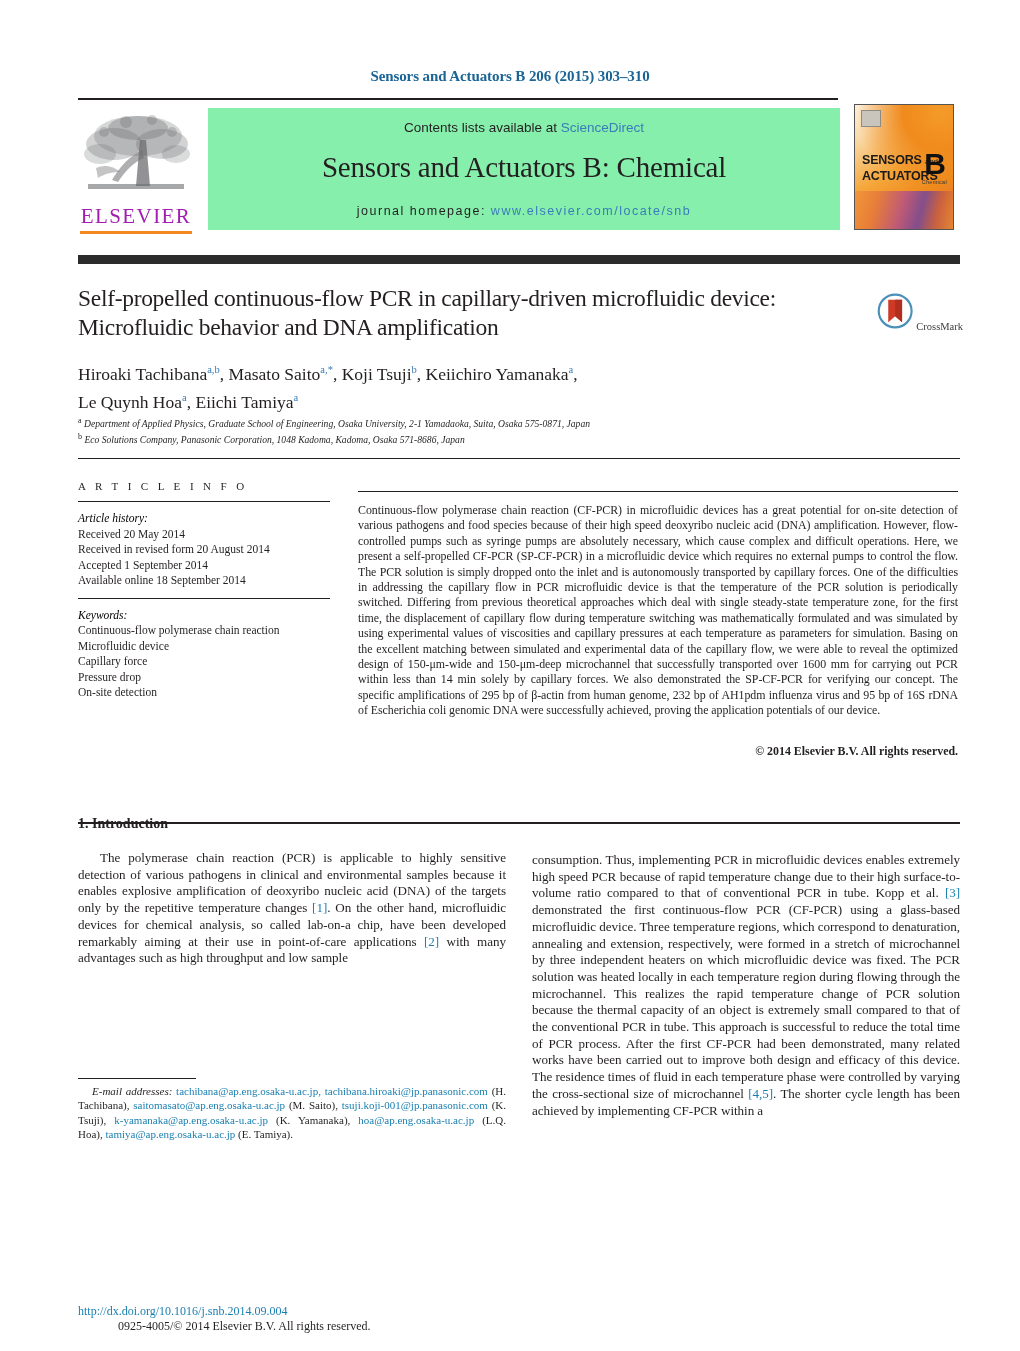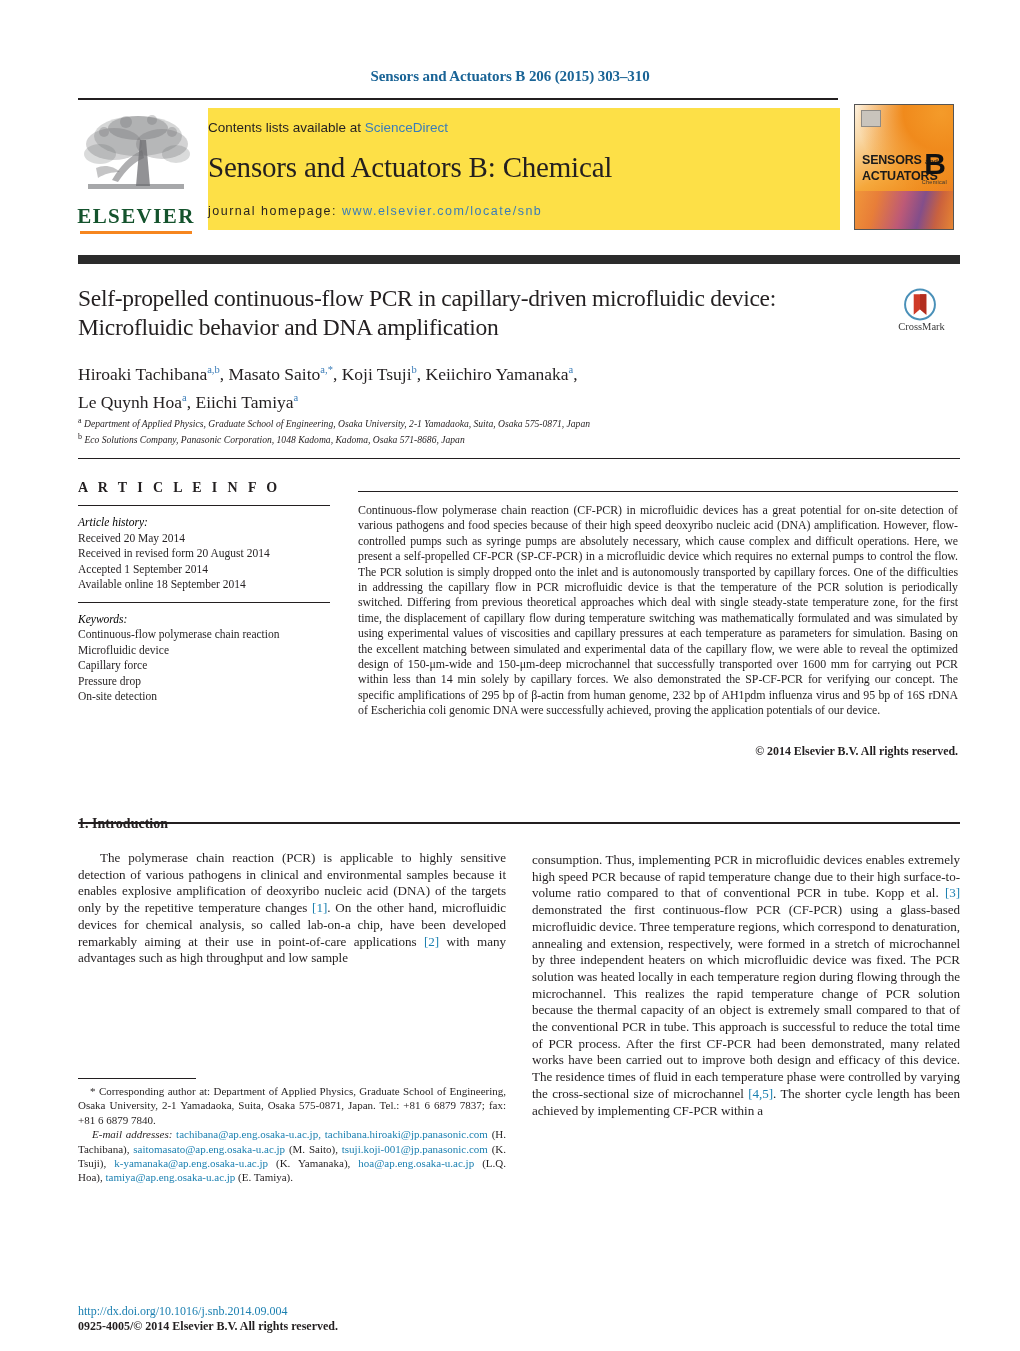--- a/index.html
+++ b/index.html
@@ -57,38 +57,38 @@
     display: flex;
     flex-direction: column;
     align-items: center;
     justify-content: flex-end;
   }
   .tree-svg { width: 112px; height: 92px; display:block; }
   .elsevier-word {
     font-family: "Liberation Serif", serif;
     font-size: 21px;
     letter-spacing: 1.4px;
-    color: #14532d;
-    font-weight: bold;
+    color: #a21caf;
+    font-weight: normal;
     margin-top: 2px;
   }
   .elsevier-underline {
     width: 112px;
     height: 3px;
     background: #f6861f;
     margin-top: 2px;
   }
 
   .journal-band {
     position: absolute;
     left: 130px; top: 4px;
     width: 632px;
     height: 122px;
-    background: #fde047;
-    text-align: left;
+    background: #86efac;
+    text-align: center;
   }
   .contents-line {
     font-family: "Liberation Sans", sans-serif;
     font-size: 13.5px;
     color: #231f20;
     padding-top: 12px;
   }
   .contents-line .sd { color: #3a7cb8; }
   .journal-title {
     font-family: "Liberation Serif", serif;
@@ -203,22 +203,21 @@
     line-height: 13.5px;
     color: #231f20;
   }
   .affil sup { font-style: normal; font-size: 8px; vertical-align: super; }
 
   .crossmark {
     position: absolute;
     left: 877px; top: 288px;
     width: 86px; height: 44px;
     display: flex;
-    align-items: center;
-    flex-direction: column;
+    align-items: flex-end;
   }
   .crossmark .cm-label {
     font-family: "Liberation Serif", serif;
     font-size: 10.5px;
     color: #3b3b3b;
     margin-left: 3px;
   }
 
   .rule-under-title {
     position: absolute;
@@ -234,22 +233,22 @@
     left: 78px; top: 480px;
     width: 252px;
   }
   .abs-col {
     position: absolute;
     left: 358px; top: 480px;
     width: 600px;
   }
   .sec-label {
     font-family: "Liberation Serif", serif;
-    font-weight: bold;
-    font-size: 14px;
+    font-weight: normal;
+    font-size: 11px;
     letter-spacing: 3.4px;
     color: #231f20;
   }
   .hr-thin {
     height: 1px;
     background: #231f20;
     margin: 9px 0 9px 0;
   }
   .hr-thin.abs { margin-top: 11px; margin-bottom: 11px; }
 
@@ -338,21 +337,21 @@
   .lnk { color: #1a7fb0; }
   .ital { font-style: italic; }
   .doi-block {
     position: absolute;
     left: 78px; top: 1304px;
     width: 428px;
     font-size: 12px;
     line-height: 15px;
   }
   .doi-block .doi { color: #1a7fb0; }
-  .doi-block .issn { font-weight: bold; color: #231f20; }
+  .doi-block .issn { font-weight: normal; color: #231f20; margin-left: 40px; }
 </style>
 </head>
 <body>
 
 <div class="page">
 
   <div class="running-head">Sensors and Actuators B 206 (2015) 303–310</div>
   <div class="rule-top"></div>
 
   <div class="masthead">
@@ -459,21 +458,20 @@
     <div class="sec-head">1.  Introduction</div>
     <div class="body-par"><span>The polymerase chain reaction (PCR) is applicable to highly sensitive detection of various pathogens in clinical and environmental samples because it enables explosive amplification of deoxyribo nucleic acid (DNA) of the targets only by the repetitive temperature changes </span><span class="ref">[1]</span><span>. On the other hand, microfluidic devices for chemical analysis, so called lab-on-a chip, have been developed remarkably aiming at their use in point-of-care applications </span><span class="ref">[2]</span><span> with many advantages such as high throughput and low sample</span></div>
   </div>
 
   <div class="col-right">
     <div class="body-par noind"><span>consumption. Thus, implementing PCR in microfluidic devices enables extremely high speed PCR because of rapid temperature change due to their high surface-to-volume ratio compared to that of conventional PCR in tube. Kopp et al. </span><span class="ref">[3]</span><span> demonstrated the first continuous-flow PCR (CF-PCR) using a glass-based microfluidic device. Three temperature regions, which correspond to denaturation, annealing and extension, respectively, were formed in a stretch of microchannel by three independent heaters on which microfluidic device was fixed. The PCR solution was heated locally in each temperature region during flowing through the microchannel. This realizes the rapid temperature change of PCR solution because the thermal capacity of an object is extremely small compared to that of the conventional PCR in tube. This approach is successful to reduce the total time of PCR process. After the first CF-PCR had been demonstrated, many related works have been carried out to improve both design and efficacy of this device. The residence times of fluid in each temperature phase were controlled by varying the cross-sectional size of microchannel </span><span class="ref">[4,5]</span><span>. The shorter cycle length has been achieved by implementing CF-PCR within a</span></div>
   </div>
 
   <div class="footnote-rule"></div>
   <div class="footnotes">
-    <div class="p1">* Corresponding author at: Department of Applied Physics, Graduate School of Engineering, Osaka University, 2-1 Yamadaoka, Suita, Osaka 575-0871, Japan. Tel.: +81 6 6879 7837; fax: +81 6 6879 7840.</div>
     <div class="p2">
       <span class="ital">E-mail addresses:</span>
       <span class="lnk">tachibana@ap.eng.osaka-u.ac.jp,</span>
       <span class="lnk">tachibana.hiroaki@jp.panasonic.com</span><span> (H. Tachibana),</span>
       <span class="lnk">saitomasato@ap.eng.osaka-u.ac.jp</span><span> (M. Saito), </span><span class="lnk">tsuji.koji-001@jp.panasonic.com</span><span> (K. Tsuji), </span><span class="lnk">k-yamanaka@ap.eng.osaka-u.ac.jp</span><span> (K. Yamanaka),</span>
       <span class="lnk">hoa@ap.eng.osaka-u.ac.jp</span><span> (L.Q. Hoa), </span><span class="lnk">tamiya@ap.eng.osaka-u.ac.jp</span><span> (E. Tamiya).</span>
     </div>
   </div>
 
   <div class="doi-block">

